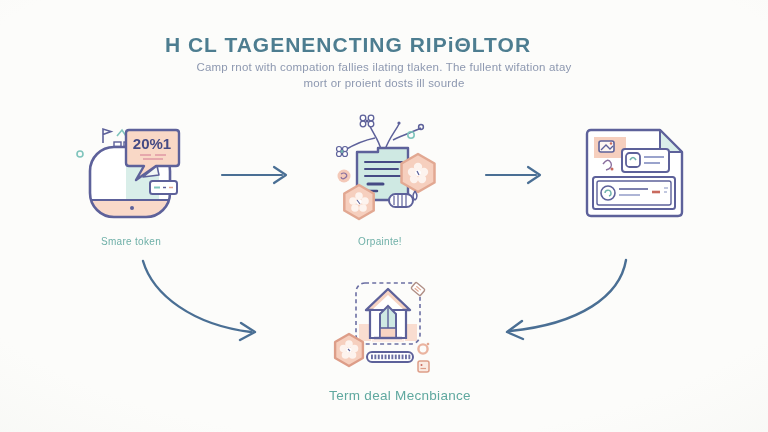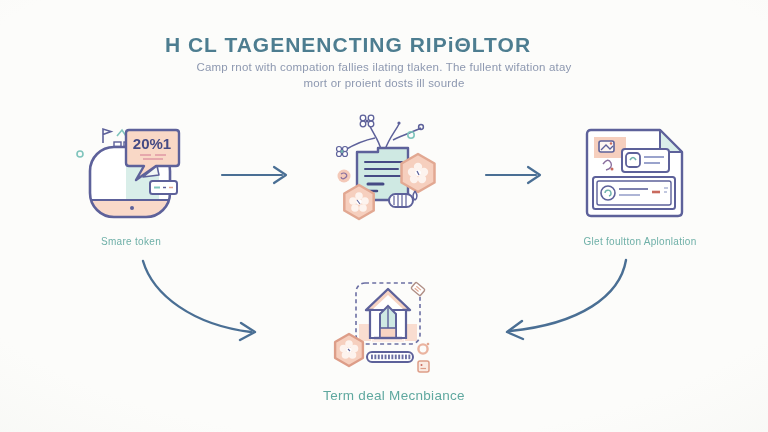--- a/index.html
+++ b/index.html
@@ -20,21 +20,21 @@
   }
   .sub1{top:61px;}
   .sub2{top:77px;}
   .step-label{
     top:236px;text-align:center;font-size:10px;color:#6fb0a8;letter-spacing:.3px;
   }
   .lab1{left:36px;width:190px;}
   .lab2{left:285px;width:190px;}
   .lab3{left:545px;width:190px;}
   .result-label{
-    left:294px;top:386px;width:200px;text-align:center;
+    left:300px;top:386px;width:200px;text-align:center;
     font-size:13.5px;line-height:19px;color:#5fa89f;letter-spacing:.3px;
   }
   svg{display:block;}
 </style>
 </head>
 <body>
 
 <div class="canvas">
 
   <div class="abs title">H CL TAGENENCTING RIPiΘLTOR</div>
@@ -189,21 +189,21 @@
       <path d="M27,71 a3,3 0 1 1 4,3" fill="none" stroke="#6fb3ab" stroke-width="1.4"></path>
       <line x1="41" y1="67" x2="70" y2="67" stroke="#5d619a" stroke-width="1.6"></line>
       <line x1="41" y1="73" x2="62" y2="73" stroke="#9aa3cc" stroke-width="1.6"></line>
       <line x1="74" y1="70" x2="82" y2="70" stroke="#c96a5e" stroke-width="2.6"></line>
       <line x1="86" y1="66" x2="90" y2="66" stroke="#9aa3cc" stroke-width="1.2"></line>
       <line x1="86" y1="70" x2="89" y2="70" stroke="#9aa3cc" stroke-width="1.2"></line>
     </g>
   </svg>
 
   <div class="abs step-label lab1">Smare token</div>
-  <div class="abs step-label lab3">Glet foultton Aplonlation</div>
+  <div class="abs step-label lab2">Orpainte!</div>
 
   <svg class="abs" style="left:133px;top:253px;" width="140" height="92" viewBox="0 0 140 92">
     <g fill="none" stroke="#4a6f94" stroke-width="2.4" stroke-linecap="round" stroke-linejoin="round">
       <path d="M10,8 C20,42 60,72 118,79"></path>
       <polyline points="108,70 122,79 107,87"></polyline>
     </g>
   </svg>
   <svg class="abs" style="left:494px;top:252px;" width="142" height="90" viewBox="0 0 142 90">
     <g fill="none" stroke="#4a6f94" stroke-width="2.4" stroke-linecap="round" stroke-linejoin="round">
       <path d="M132,8 C126,44 86,72 16,79"></path>

